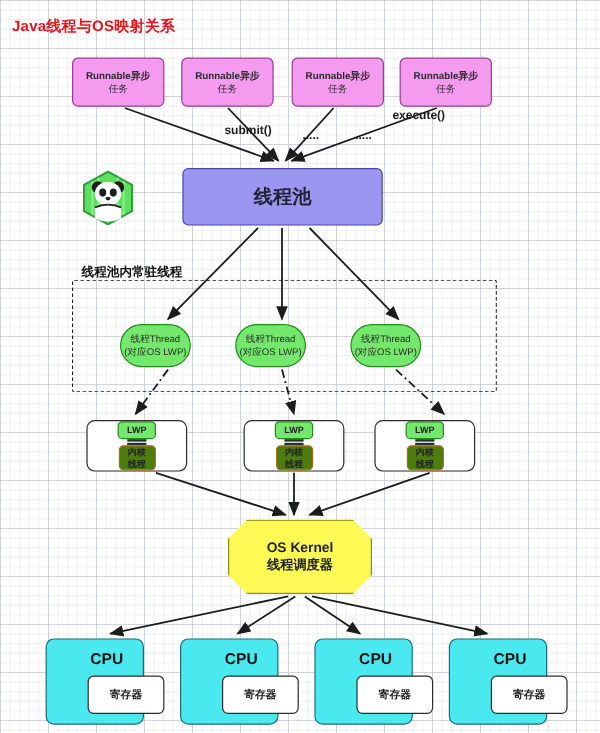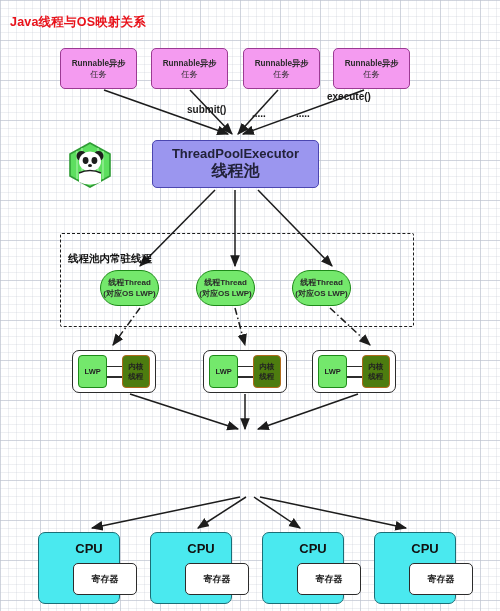--- a/index.html
+++ b/index.html
@@ -94,50 +94,51 @@
     position: absolute;
     left: 60px; top: 233px;
     width: 352px; height: 92px;
     border: 1.6px dashed #1c1c1c;
     border-radius: 2px;
     z-index: 2;
     background: transparent;
   }
   #pool-label {
     position: absolute;
-    left: 68px; top: 252px;
+    left: 68px; top: 220px;
     font-size: 10.5px;
     font-weight: bold;
     color: #111;
     z-index: 4;
   }
   .thread {
     width: 59px; height: 36px;
     background: #74e86c;
     border: 1.6px solid #1e8a19;
     border-radius: 18px;
     font-size: 8px;
     line-height: 11px;
-    font-weight: bold;
+    font-weight: normal;
     top: 270px;
   }
   
   .lwp-group {
     position: absolute;
     width: 84px; height: 43px;
     background: #ffffff;
     border: 1.8px solid #2c2c2c;
     border-radius: 7px;
     top: 350px;
     z-index: 3;
     display: flex;
     align-items: center;
     justify-content: space-between;
     padding: 0 5px;
     box-sizing: border-box;
+    flex-direction: column;
   }
   .lwp {
     width: 30px; height: 31px;
     background: #74e86c;
     border: 1.4px solid #1e8a19;
     border-radius: 4px;
     display: flex; align-items: center; justify-content: center;
     font-size: 7.5px; font-weight: bold; color: #222;
   }
   .kthread {
@@ -263,21 +264,20 @@
     <ellipse cx="30.5" cy="14" rx="5" ry="5" fill="#1d1d1d"></ellipse>
     <ellipse cx="22" cy="19.5" rx="11" ry="10" fill="#ffffff"></ellipse>
     <ellipse cx="17.6" cy="18.5" rx="2.9" ry="3.4" fill="#1d1d1d"></ellipse>
     <ellipse cx="26.4" cy="18.5" rx="2.9" ry="3.4" fill="#1d1d1d"></ellipse>
     <ellipse cx="22" cy="23.5" rx="2" ry="1.5" fill="#1d1d1d"></ellipse>
     <path d="M11,31 q11,-5 22,0 l0,9 q-11,5 -22,0 z" fill="#ffffff"></path>
     <path d="M11,31 q11,-5 22,0" fill="none" stroke="#1d1d1d" stroke-width="1.4"></path>
   </svg>
 
   <div class="node" id="tpe">
-    <span class="l1">ThreadPoolExecutor</span>
     <span class="l2">线程池</span>
   </div>
 
   <div id="pool-box"></div>
   <div id="pool-label">线程池内常驻线程</div>
 
   <div class="node thread" style="left:100px;">
     <span>线程Thread</span>
     <span>(对应OS LWP)</span>
   </div>
@@ -317,20 +317,24 @@
     <div class="link2">
         <span></span>
         <span></span>
       </div>
     <div class="kthread">
       <span>内核</span>
       <span>线程</span>
     </div>
   </div>
 
+  <div class="node" id="kernel">
+    <span class="l1">OS Kernel</span>
+    <span class="l2">线程调度器</span>
+  </div>
 
   <div class="node cpu" style="left:38px;">
     <span class="cpu-label">CPU</span>
     <div class="reg">寄存器</div>
   </div>
   <div class="node cpu" style="left:150px;">
     <span class="cpu-label">CPU</span>
     <div class="reg">寄存器</div>
   </div>
   <div class="node cpu" style="left:262px;">

